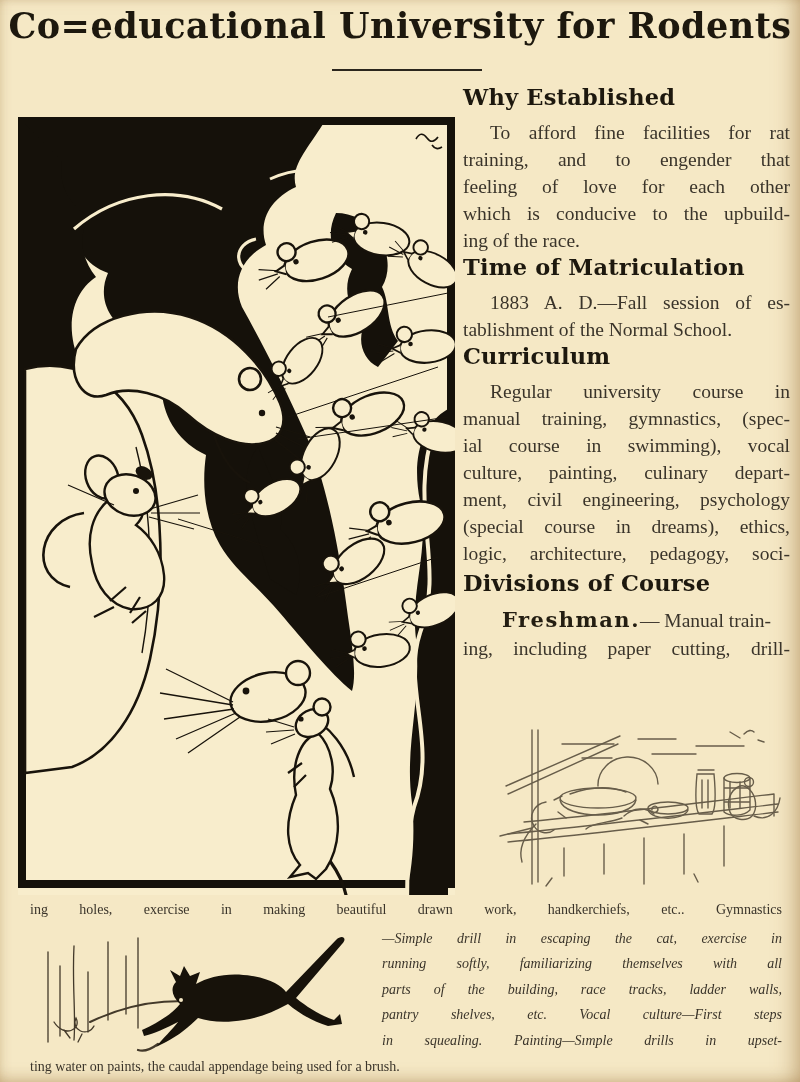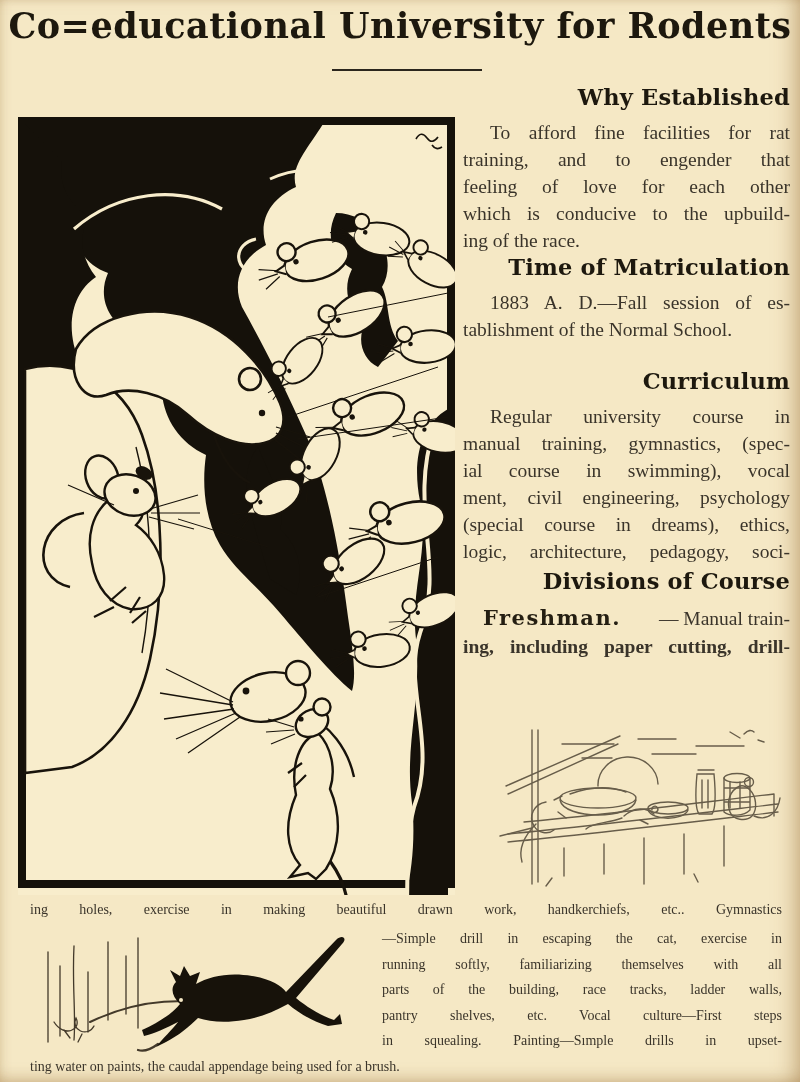--- a/index.html
+++ b/index.html
@@ -17,37 +17,37 @@
     font-family:"DejaVu Serif", serif;font-weight:bold;font-size:35px;line-height:44px;
     letter-spacing:.5px;color:#1d180e;white-space:nowrap;
   }
   .title-rule{position:absolute;left:332px;top:69px;width:150px;height:2px;background:#2b261d;}
   .art{position:absolute;}
   .art svg{display:block;width:100%;height:100%;}
   
   .col{position:absolute;left:463px;top:84px;width:327px;}
   .h2{
     font-family:"DejaVu Serif", serif;font-weight:bold;font-size:22.5px;line-height:26px;
-    text-align:right;color:#1d180e;letter-spacing:.2px;margin:0 0 9px 0;
-  }
-  .h2.m1{}.h2.m2{margin-top:25px}.h2.m3{margin-top:3px}
+    text-align:left;color:#1d180e;letter-spacing:.2px;margin:0 0 9px 0;
+  }
+  .h2.m1{}.h2.m2{}.h2.m3{margin-top:3px}
   .ln{
     font-size:19.5px;line-height:27px;text-align:justify;text-align-last:justify;
     -webkit-text-justify:inter-word;text-justify:inter-word;color:#3a342a;
   }
   .ln.end{text-align-last:left;}
   .ln.ind{padding-left:27px;}
-  .fresh{display:flex;justify-content:space-between;align-items:baseline;padding-left:20px;
+  .fresh{display:flex;justify-content:center;align-items:baseline;padding-left:20px;
     font-size:19.5px;line-height:29px;color:#3a342a;}
   .fresh .fname{font-family:"DejaVu Serif", serif;font-weight:bold;font-size:21px;letter-spacing:1.5px;color:#241e12;}
   
   .bottom{position:absolute;left:30px;top:897px;width:752px;}
   .b-ln{font-size:14px;line-height:25.5px;text-align:justify;text-align-last:justify;color:#3a342a;}
   .b-ln.end{text-align-last:left;}
-  .b-row{display:flex;align-items:flex-end;margin-top:3px;}
+  .b-row{display:flex;align-items:center;margin-top:3px;font-style:italic;}
   .cat-box{width:352px;height:128px;flex:0 0 352px;}
   .b-colwrap{flex:1;min-width:0;}
 </style>
 </head>
 <body>
 
 <div id="page">
 
   <div class="title">Co=educational University for Rodents</div>
   <div class="title-rule"></div>
@@ -162,30 +162,31 @@
     <div class="ln end">ing of the race.</div>
 
     <div class="h2 m1">Time of Matriculation</div>
     <div class="ln ind">1883 A. D.—Fall session of es-</div>
     <div class="ln end">tablishment of the Normal School.</div>
 
     <div class="h2 m2">Curriculum</div>
     <div class="ln ind">Regular university course in</div>
     <div class="ln">manual training, gymnastics, (spec-</div>
     <div class="ln">ial course in swimming), vocal</div>
+    <div class="ln">culture, painting, culinary depart-</div>
     <div class="ln">ment, civil engineering, psychology</div>
     <div class="ln">(special course in dreams), ethics,</div>
     <div class="ln">logic, architecture, pedagogy, soci-</div>
 
     <div class="h2 m3">Divisions of Course</div>
     <div class="fresh">
       <span class="fname">Freshman.</span>
       <span>— Manual train-</span>
     </div>
-    <div class="ln end" style="text-align-last:justify;font-weight:bold;">ing, including paper cutting, drill-</div>
+    <div class="ln end" style="text-align-last:justify;">ing, including paper cutting, drill-</div>
   </div>
 
   <div class="art" style="left:492px;top:724px;width:296px;height:168px;" aria-label="Sketch of mice raiding pantry shelves with bowls and jars">
     <svg viewBox="0 0 296 168" xmlns="http://www.w3.org/2000/svg">
       <g stroke="#5c5240" stroke-width="1.4" fill="none" opacity=".92" stroke-linecap="round">
 
         <path d="M70,20 h52 M146,15 h38 M204,22 h48 M238,8 l10,6 M252,10 q6,-6 10,-2 M266,16 l6,2 M90,34 h30 M160,30 h44"></path>
 
         <path d="M40,6 V160 M46,6 V158 M14,62 L128,12 M16,70 L126,20 M8,112 L40,104"></path>
 

